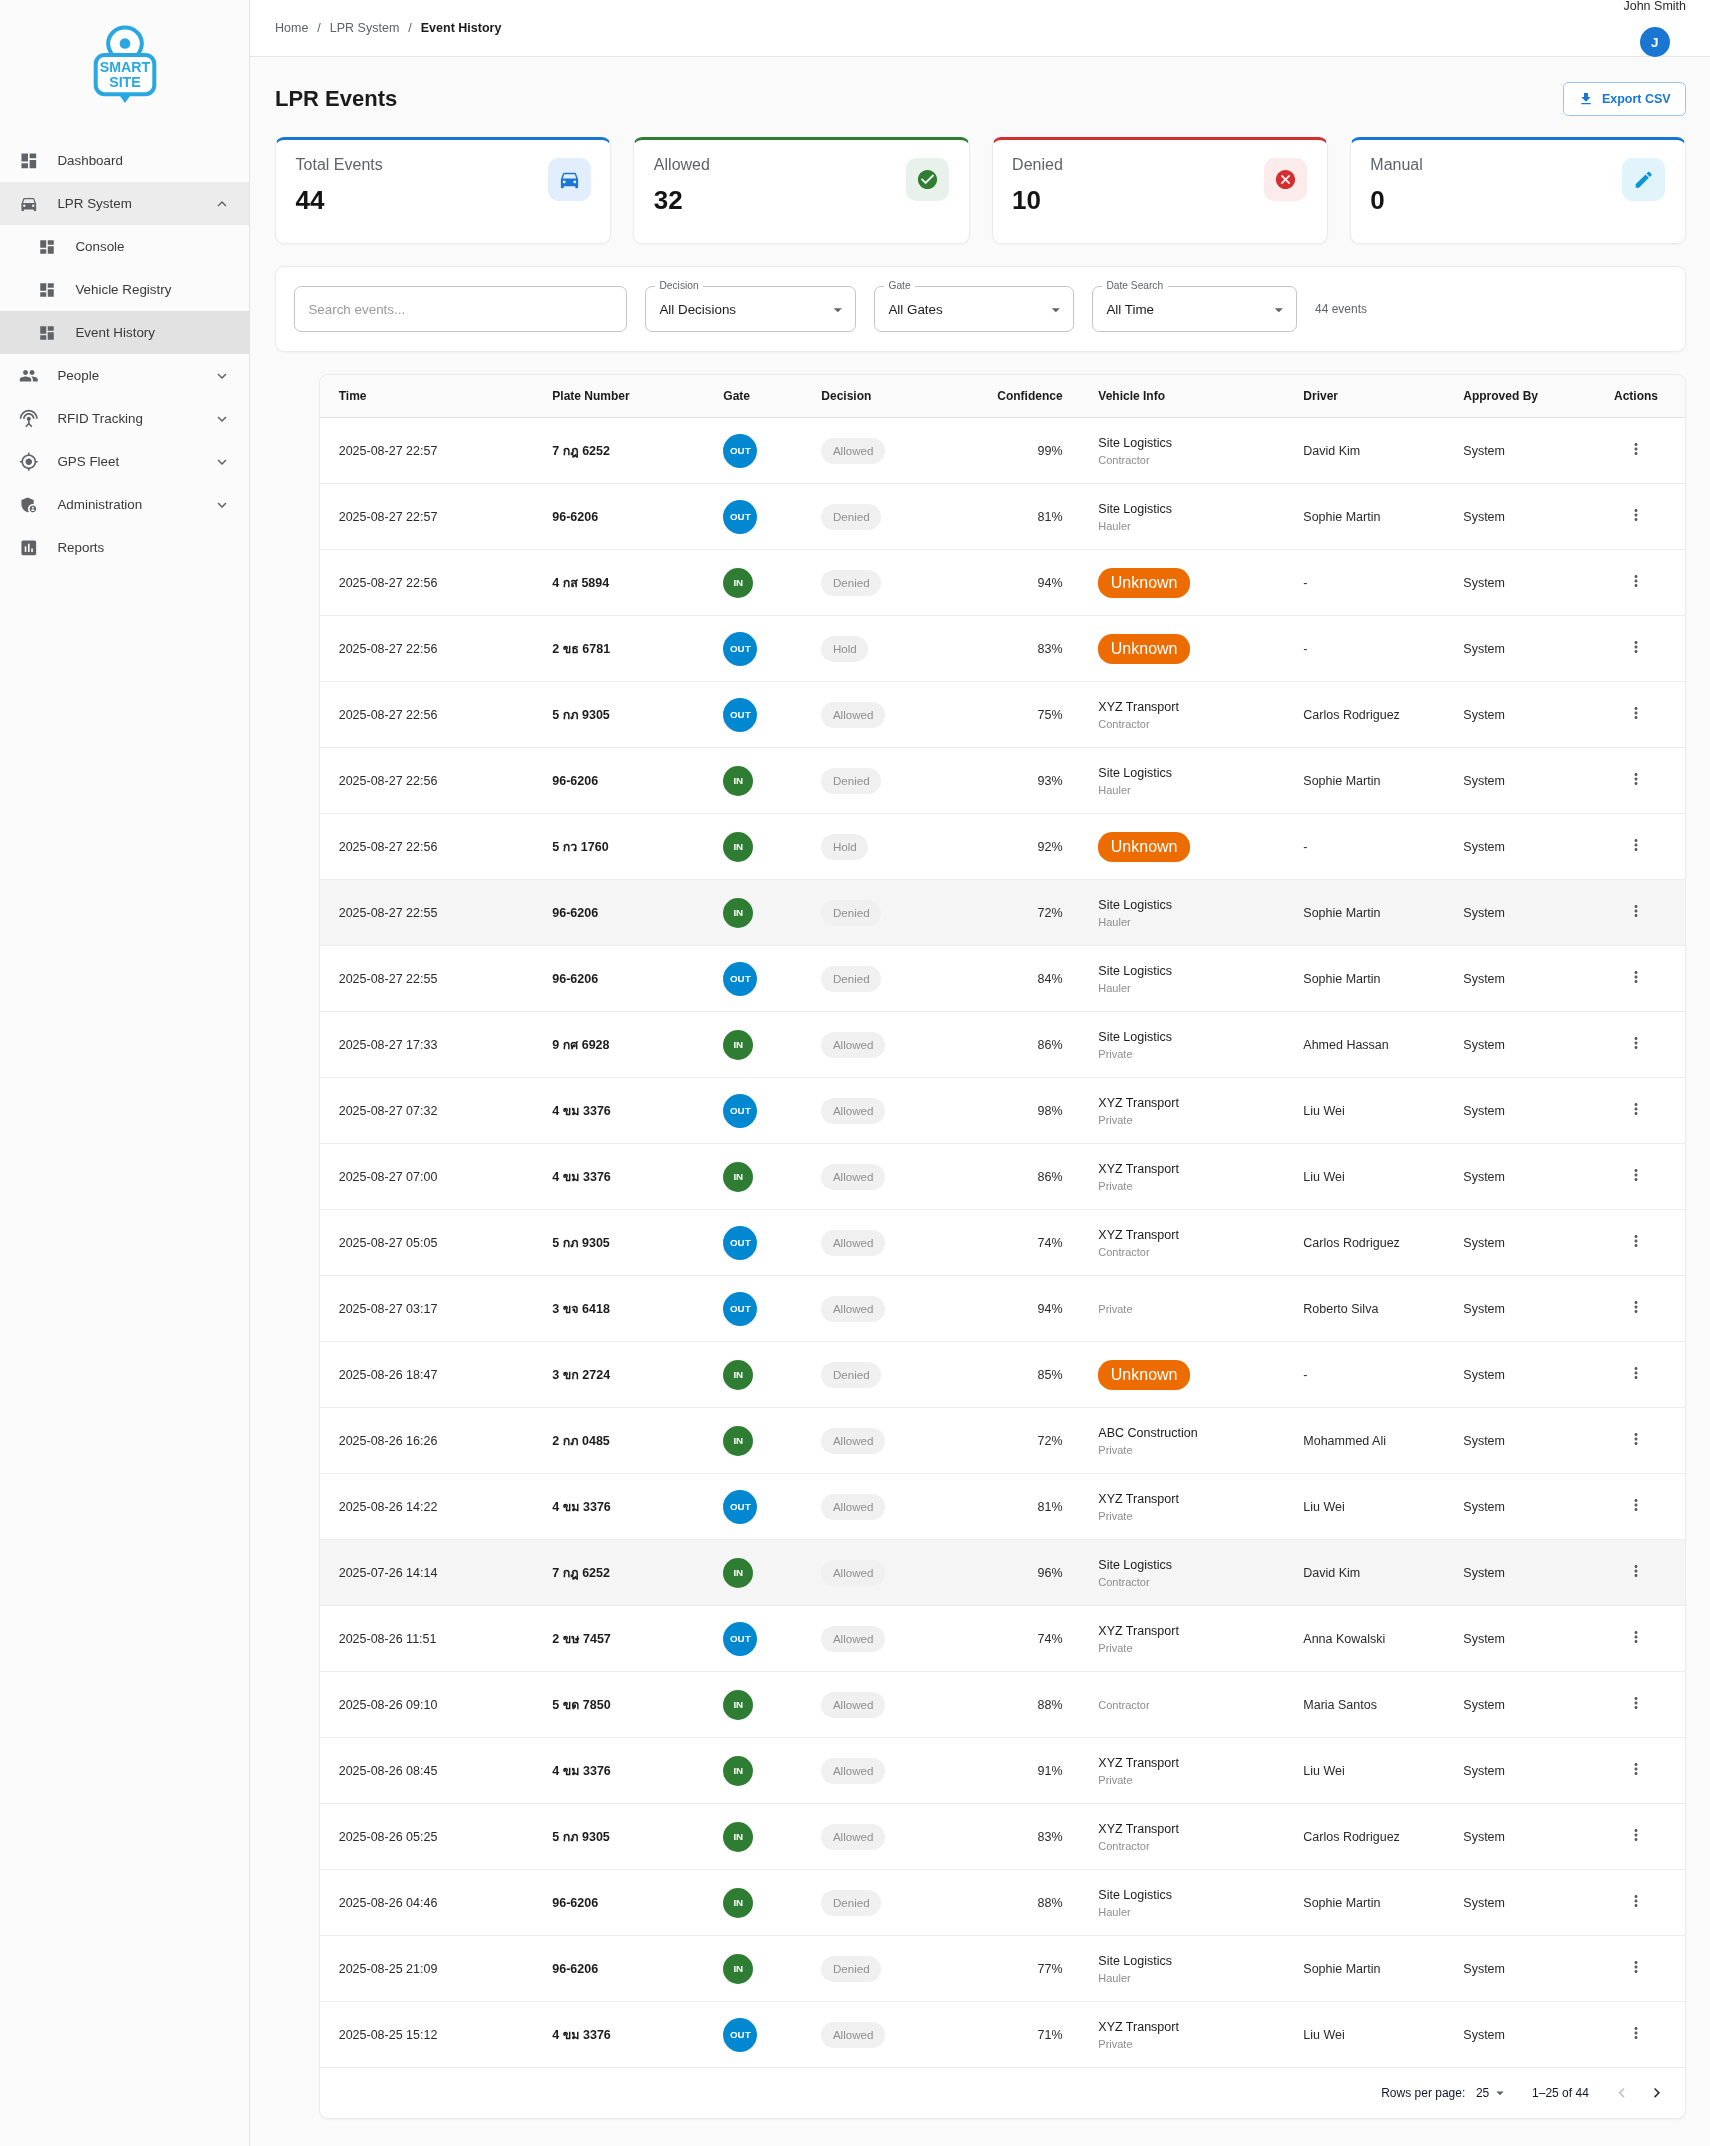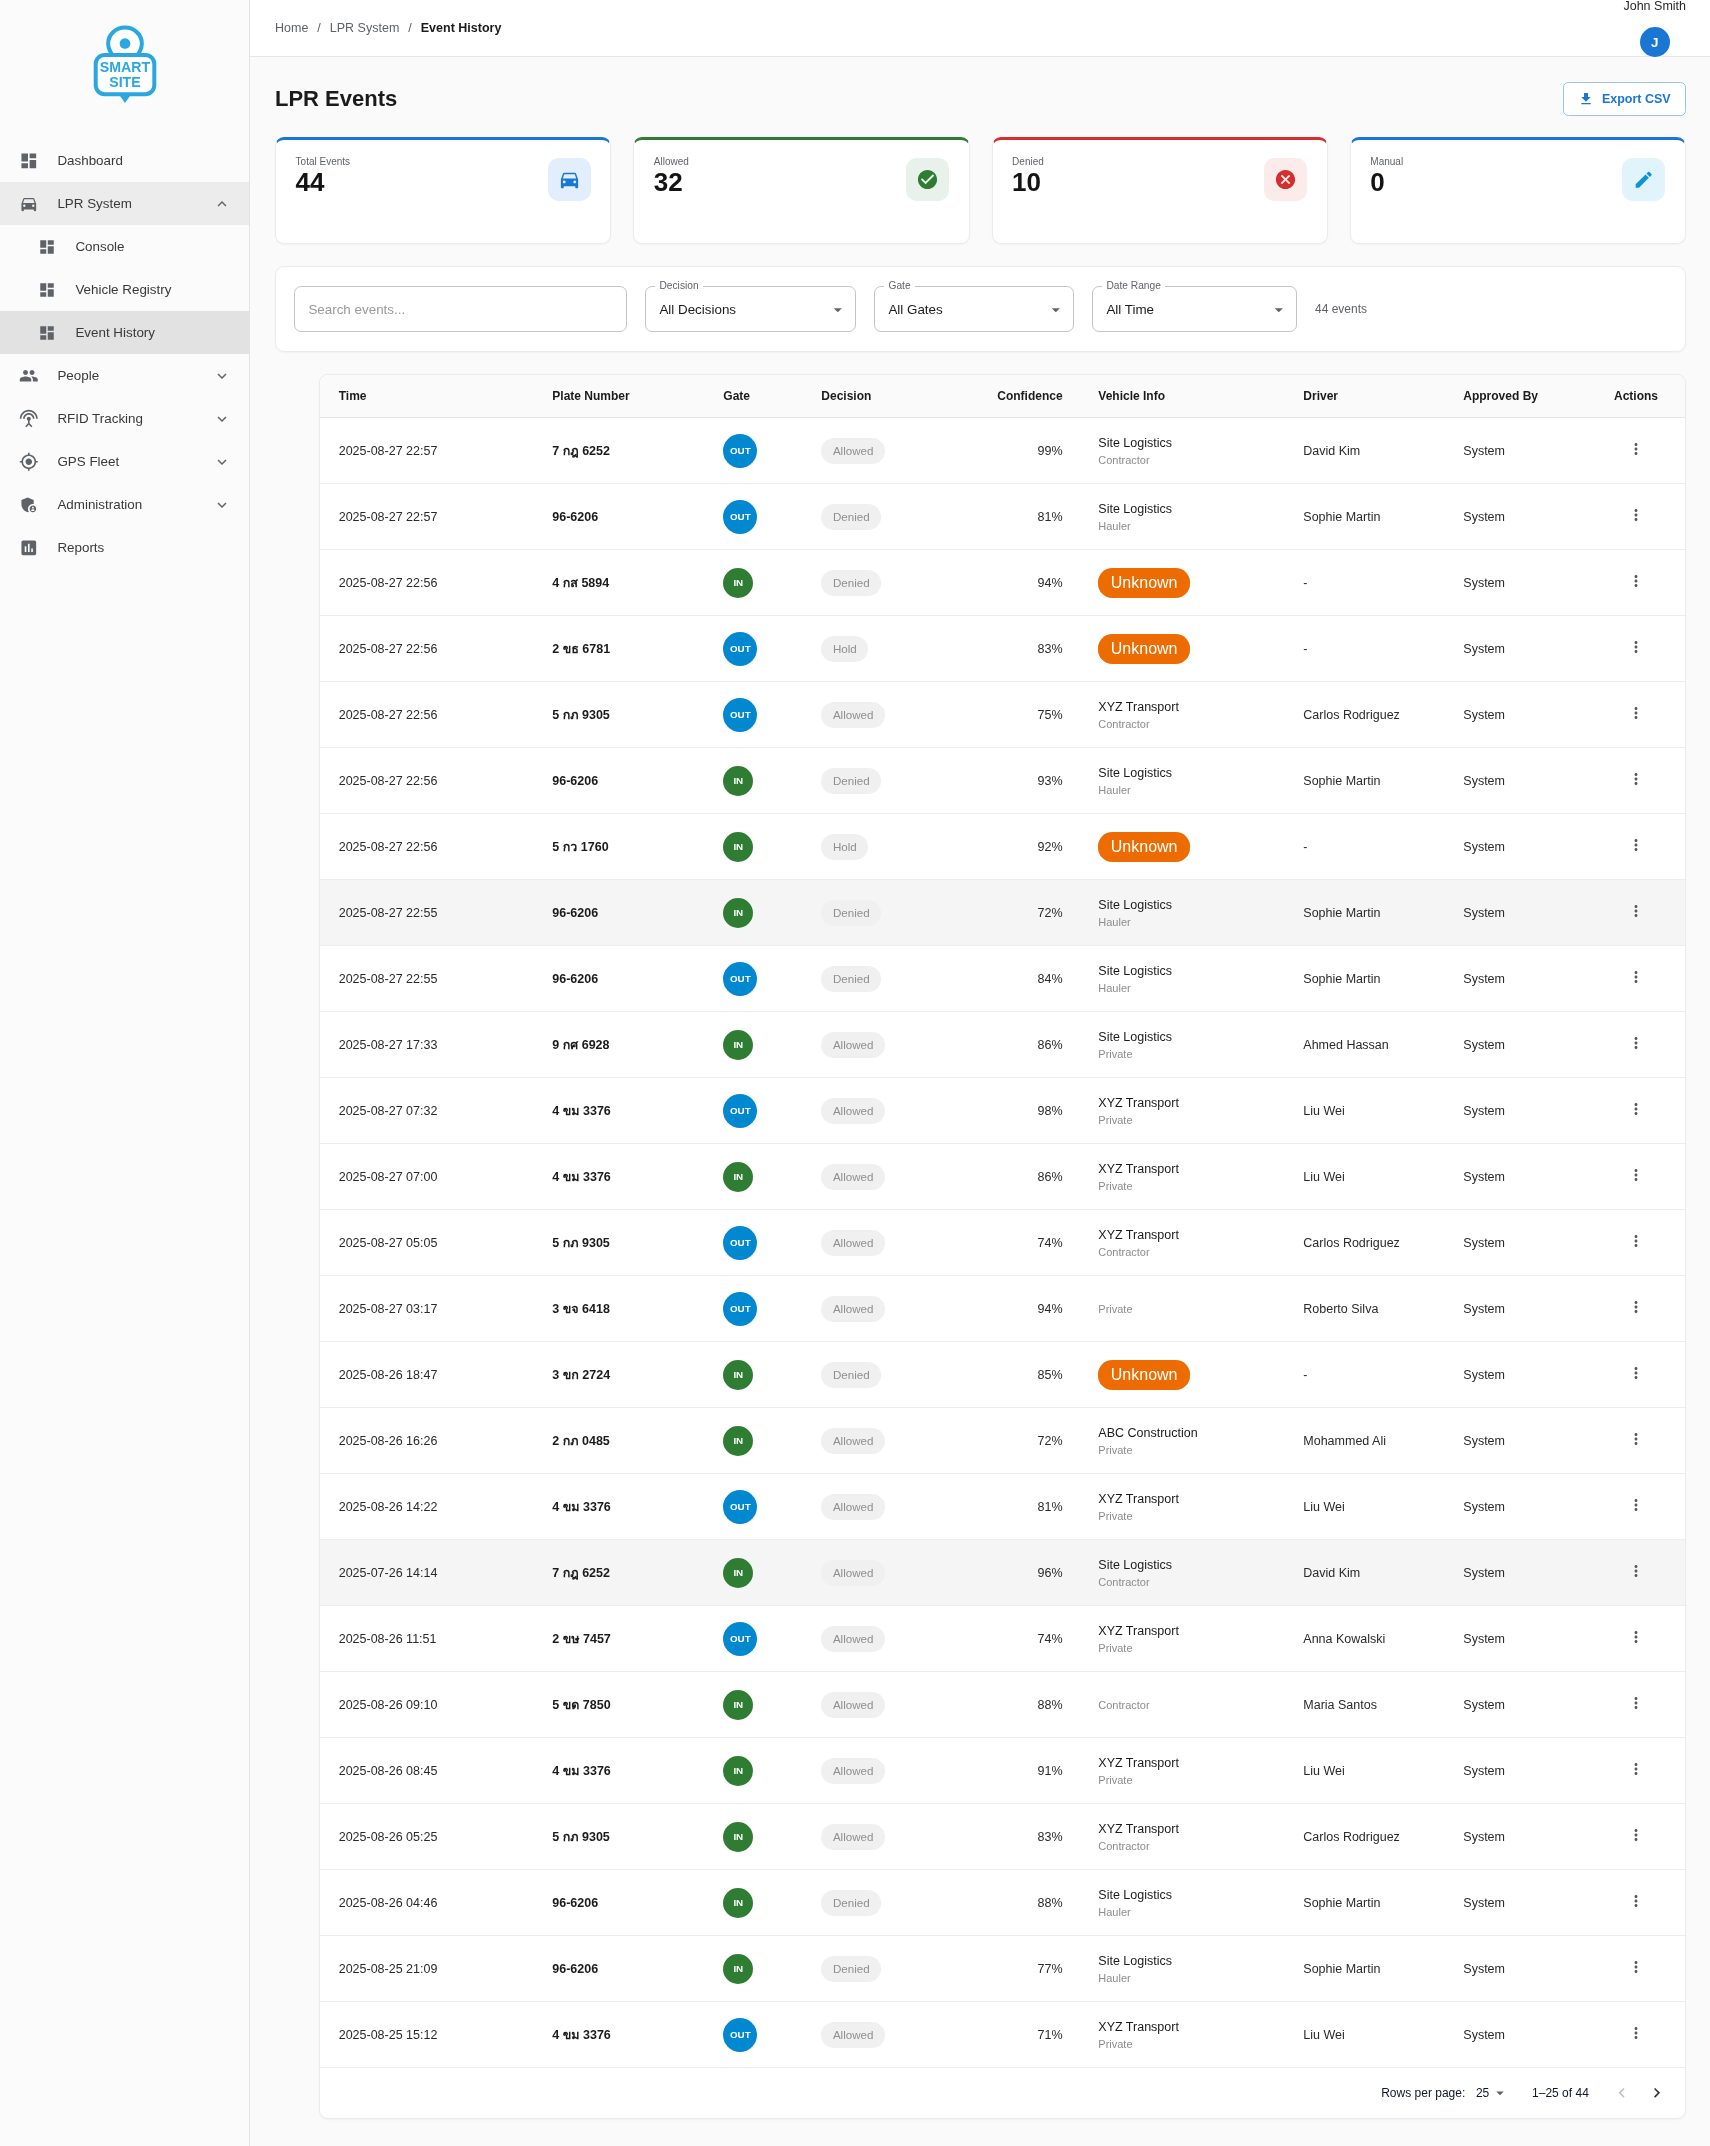--- a/index.html
+++ b/index.html
@@ -34,21 +34,21 @@
 
   .content { padding:16px 25px 23px; }
   .page-head { display:flex; align-items:center; justify-content:space-between; margin:9px 0 21.4px; }
   .page-title { font-size:22px; font-weight:bold; color:#1b1b1b; }
   .export-btn { display:flex; align-items:center; gap:8px; background:#fff; border:0.9px solid #9dc2e8; color:#1976d2; font-weight:bold; font-size:12.5px; border-radius:5.3px; padding:8px 14.3px; cursor:pointer; }
   .export-btn svg { fill:#1976d2; }
 
   
   .stats { display:flex; gap:22px; margin-bottom:22px; }
   .stat-card { flex:1; background:#fff; border:0.9px solid #ebebeb; border-top:3.6px solid #1976d2; border-radius:9px; padding:16px 19.6px; height:107px; display:flex; justify-content:space-between; box-shadow:0 0.9px 1.8px rgba(0,0,0,0.04); }
-  .stat-label { font-size:10px; color:#5f6368; margin-bottom:0; }
+  .stat-label { font-size:16px; color:#5f6368; margin-bottom:11px; }
   .stat-value { font-size:26px; font-weight:bold; color:#141414; }
   .stat-icon { width:43px; height:43px; border-radius:10.7px; display:flex; align-items:center; justify-content:center; margin-top:1.8px; flex-shrink:0; }
 
   
   .filter-card { background:#fff; border:0.9px solid #ebebeb; border-radius:9px; padding:18.7px 18px; display:flex; align-items:center; gap:18px; margin-bottom:22px; box-shadow:0 0.9px 1.8px rgba(0,0,0,0.04); }
   .search-input { width:333px; height:46px; border:0.9px solid #c4c4c4; border-radius:7.1px; padding:0 13.4px; font-size:13.4px; font-family:"Liberation Sans",sans-serif; color:#212121; outline:none; background:#fff; }
   .search-input::placeholder { color:#9a9a9a; }
   .select { position:relative; height:46px; border:0.9px solid #c4c4c4; border-radius:7.1px; display:flex; align-items:center; padding:0 32px 0 13.4px; cursor:pointer; background:#fff; }
   .select .flabel { position:absolute; top:-7.1px; left:9px; background:#fff; padding:0 4.5px; font-size:10.2px; color:#5f6368; }
   .select .val { font-size:13.4px; color:#1b1b1b; }
@@ -301,21 +301,21 @@
               </svg></span>
         </div>
         <div class="select sel-gate">
           <span class="flabel">Gate</span>
           <span class="val">All Gates</span>
           <span class="arrow"><svg width="19.6" height="19.6" viewBox="0 0 24 24">
                 <path d="M7 10l5 5 5-5z"></path>
               </svg></span>
         </div>
         <div class="select sel-date">
-          <span class="flabel">Date Range</span>
+          <span class="flabel">Date Search</span>
           <span class="val">All Time</span>
           <span class="arrow"><svg width="19.6" height="19.6" viewBox="0 0 24 24">
                 <path d="M7 10l5 5 5-5z"></path>
               </svg></span>
         </div>
         <span class="events-count">44 events</span>
       </div>
 
       <div class="table-card">
         <table>

